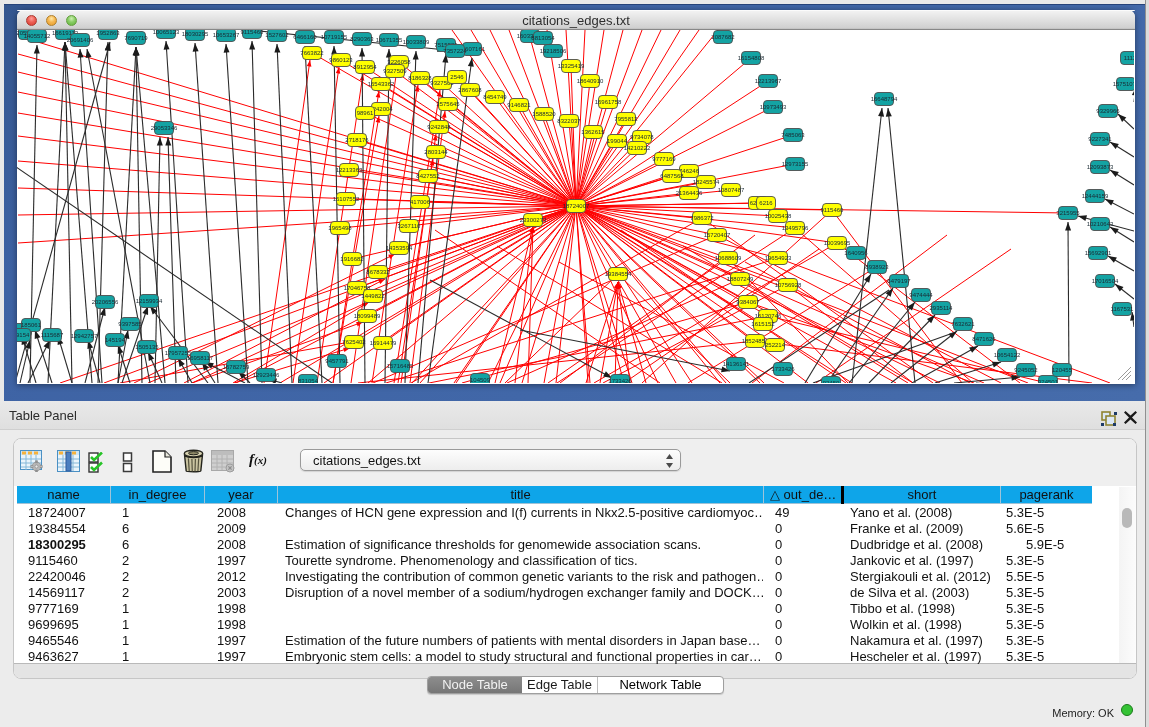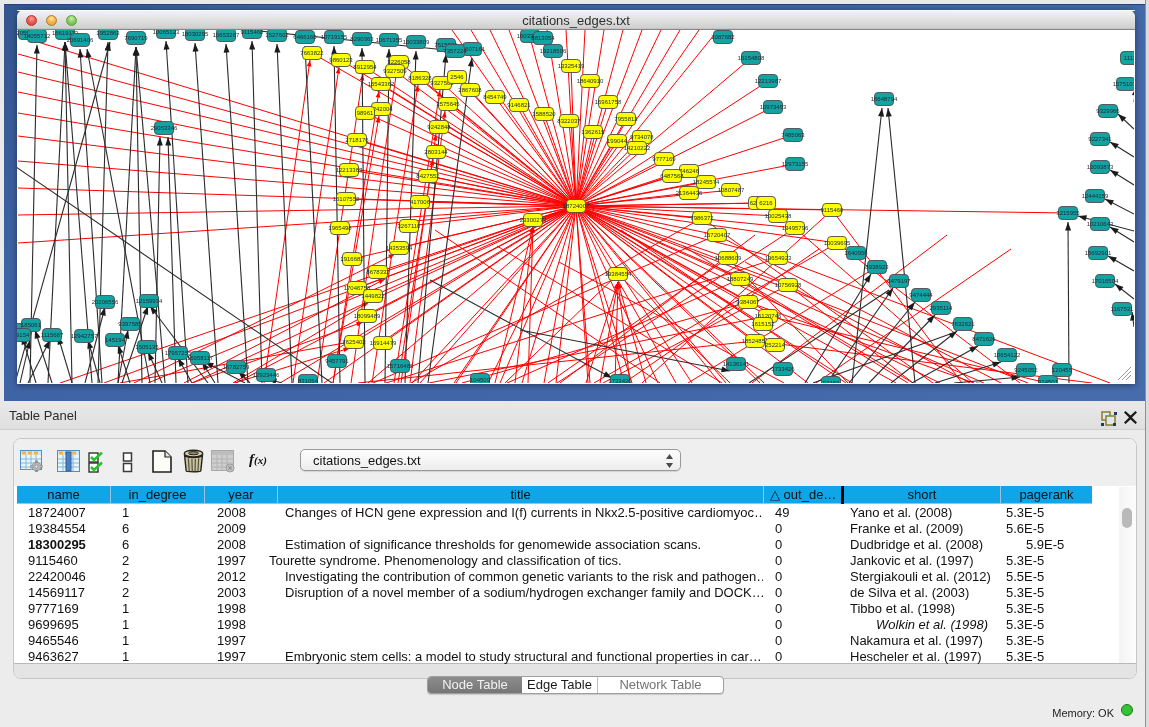--- a/index.html
+++ b/index.html
@@ -874,21 +874,21 @@
     <div class="abs" style="left:827px;top:0;width:157px;height:18px;border-right:1px solid #9ec4da;text-align:center;font-size:13px;line-height:18px;color:#111;">short</div>
     <div class="abs" style="left:984px;top:0;width:91px;height:18px;text-align:center;font-size:13px;line-height:18px;color:#111;">pagerank</div>
   </div>
 
   <div class="abs" style="left:1119px;top:86px;width:17px;height:176px;background:linear-gradient(90deg,#f4f4f4,#fcfcfc);"></div>
   <div class="abs" style="left:1122px;top:107px;width:10px;height:20px;background:#b9b9b9;border-radius:5px;"></div>
 
   <div class="abs" style="left:427px;top:275px;width:297px;height:18px;background:#fff;border:1px solid #9f9f9f;border-radius:4px;box-shadow:0 1px 1px rgba(0,0,0,.15);font-size:13px;">
     <div class="abs" style="left:0;top:0;width:94px;height:16px;background:linear-gradient(#8d8d8d,#767676);border-radius:3px 0 0 3px;color:#f2f2f2;text-align:center;line-height:16px;">Node Table</div>
     <div class="abs" style="left:94px;top:0;width:76px;height:16px;color:#1a1a1a;text-align:center;line-height:16px;border-right:1px solid #bdbdbd;">Edge Table</div>
-    <div class="abs" style="left:170px;top:0;width:125px;height:16px;color:#737373;text-align:center;line-height:16px;">Network Table</div>
+    <div class="abs" style="left:170px;top:0;width:125px;height:16px;color:#000000;text-align:center;line-height:16px;">Network Table</div>
   </div>
 
   <div class="abs" style="left:1050px;top:306px;width:64px;text-align:right;font-size:11px;color:#222;">Memory: OK</div>
   <div class="abs" style="left:1121px;top:303px;width:12px;height:12px;border-radius:50%;background:#35c335;border:1px solid #1b7a1b;"></div>
 </div>
 
 <div class="trow" style="top:505px;">
     <div style="position:absolute;left:11px;width:83px;">18724007</div>
     <div style="position:absolute;left:105px;width:83px;">1</div>
     <div style="position:absolute;left:200px;width:62px;">2008</div>
@@ -911,21 +911,21 @@
     <div style="position:absolute;left:200px;width:62px;">2008</div>
     <div style="position:absolute;left:268px;width:478px;white-space:nowrap;overflow:hidden;">Estimation of significance thresholds for genomewide association scans.</div>
     <div style="position:absolute;left:758px;width:70px;">0</div>
     <div style="position:absolute;left:833px;width:147px;">Dudbridge et al. (2008)</div>
     <div style="position:absolute;left:989px;width:80px;margin-left:20px;">5.9E-5</div>
   </div>
 <div class="trow" style="top:553px;">
     <div style="position:absolute;left:11px;width:83px;">9115460</div>
     <div style="position:absolute;left:105px;width:83px;">2</div>
     <div style="position:absolute;left:200px;width:62px;">1997</div>
-    <div style="position:absolute;left:252px;width:478px;white-space:nowrap;overflow:hidden;">Tourette syndrome. Phenomenology and classification of tics.</div>
+    <div style="position:absolute;left:268px;width:478px;white-space:nowrap;overflow:hidden;">Tourette syndrome. Phenomenology and classification of tics.</div>
     <div style="position:absolute;left:758px;width:70px;">0</div>
     <div style="position:absolute;left:833px;width:147px;">Jankovic et al. (1997)</div>
     <div style="position:absolute;left:989px;width:80px;">5.3E-5</div>
   </div>
 <div class="trow" style="top:569px;">
     <div style="position:absolute;left:11px;width:83px;">22420046</div>
     <div style="position:absolute;left:105px;width:83px;">2</div>
     <div style="position:absolute;left:200px;width:62px;">2012</div>
     <div style="position:absolute;left:268px;width:478px;white-space:nowrap;overflow:hidden;">Investigating the contribution of common genetic variants to the risk and pathogen…</div>
     <div style="position:absolute;left:758px;width:70px;">0</div>
@@ -947,27 +947,28 @@
     <div style="position:absolute;left:200px;width:62px;">1998</div>
     <div style="position:absolute;left:758px;width:70px;">0</div>
     <div style="position:absolute;left:833px;width:147px;">Tibbo et al. (1998)</div>
     <div style="position:absolute;left:989px;width:80px;">5.3E-5</div>
   </div>
 <div class="trow" style="top:617px;">
     <div style="position:absolute;left:11px;width:83px;">9699695</div>
     <div style="position:absolute;left:105px;width:83px;">1</div>
     <div style="position:absolute;left:200px;width:62px;">1998</div>
     <div style="position:absolute;left:758px;width:70px;">0</div>
-    <div style="position:absolute;left:859px;width:147px;font-style:italic;">Wolkin et al. (1998)</div>
+    <div style="position:absolute;left:833px;width:147px;">Wolkin et al. (1998)</div>
     <div style="position:absolute;left:989px;width:80px;">5.3E-5</div>
   </div>
 <div class="trow" style="top:633px;">
     <div style="position:absolute;left:11px;width:83px;">9465546</div>
     <div style="position:absolute;left:105px;width:83px;">1</div>
     <div style="position:absolute;left:200px;width:62px;">1997</div>
+    <div style="position:absolute;left:268px;width:478px;white-space:nowrap;overflow:hidden;">Estimation of the future numbers of patients with mental disorders in Japan base…</div>
     <div style="position:absolute;left:758px;width:70px;">0</div>
     <div style="position:absolute;left:833px;width:147px;">Nakamura et al. (1997)</div>
     <div style="position:absolute;left:989px;width:80px;">5.3E-5</div>
   </div>
 <div class="trow" style="top:649px;">
     <div style="position:absolute;left:11px;width:83px;">9463627</div>
     <div style="position:absolute;left:105px;width:83px;">1</div>
     <div style="position:absolute;left:200px;width:62px;">1997</div>
     <div style="position:absolute;left:268px;width:478px;white-space:nowrap;overflow:hidden;">Embryonic stem cells: a model to study structural and functional properties in car…</div>
     <div style="position:absolute;left:758px;width:70px;">0</div>

